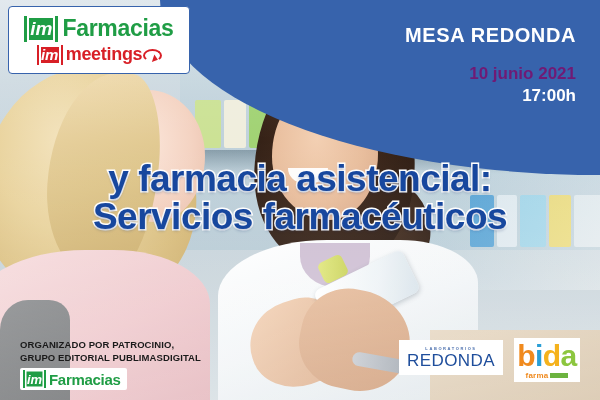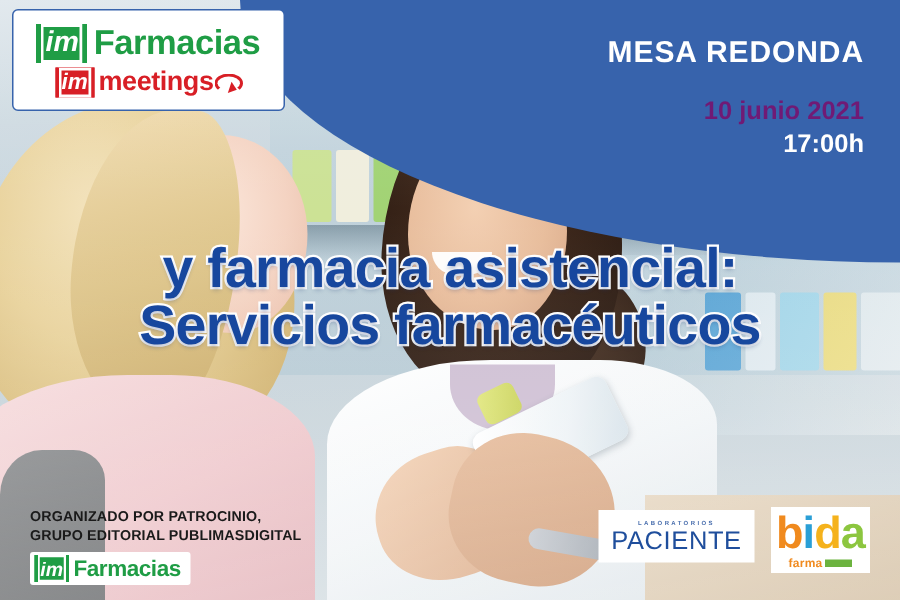--- a/index.html
+++ b/index.html
@@ -357,21 +357,21 @@
     <div>GRUPO EDITORIAL PUBLIMASDIGITAL</div>
   </div>
   <div class="org-logo">
     <span class="im-mark green">im</span>
     <span class="imf-word">Farmacias</span>
   </div>
 
 
   <div class="spon-ozo">
     <span class="ozo-small">LABORATORIOS</span>
-    <span class="ozo-word">PACIENTE</span>
+    <span class="ozo-word">REDONDA</span>
   </div>
 
   <div class="spon-bida">
     <div class="bida-word"><span class="bida-b">b</span><span class="bida-i">i</span><span class="bida-d">d</span><span class="bida-a">a</span></div>
     <div class="bida-sub">
       <span class="bida-farma">farma</span>
       <span class="bida-bar"></span>
     </div>
   </div>
 

